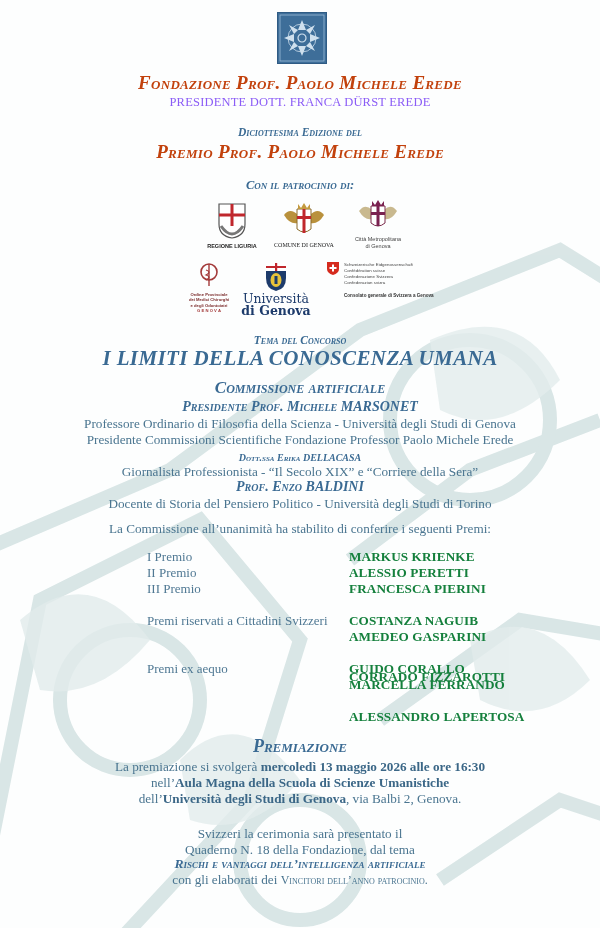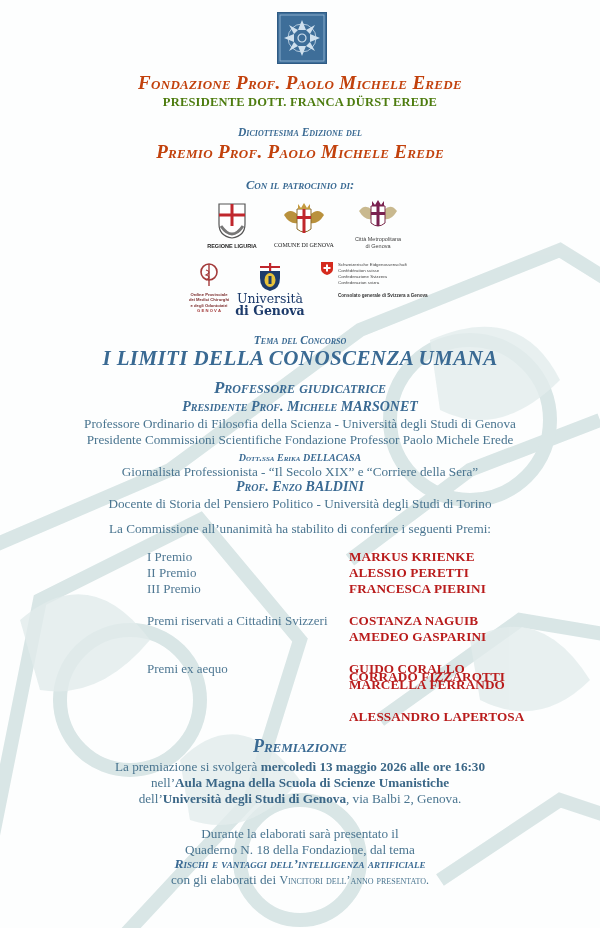--- a/index.html
+++ b/index.html
@@ -16,32 +16,32 @@
 
     .logo-emblem {
       position: absolute; left: 277px; top: 12px; width: 48px; height: 50px;
       background: #3e6e99; border: 1px solid #2f5b84;
     }
 
     .title-main {
       font-style: italic; font-weight: bold; font-size: 19px; letter-spacing: 0.3px;
       color: #c2410c; font-variant: small-caps;
     }
-    .subtitle-caps { font-size: 12.5px; font-weight: bold; color: #4d7c0f; letter-spacing: 0.2px; }
+    .subtitle-caps { font-size: 12.5px; font-weight: normal; color: #8b5cf6; letter-spacing: 0.2px; }
     .smallcaps-it { font-style: italic; font-weight: bold; font-variant: small-caps; color: #3a6a93; }
 
     .logos-row { position: absolute; display: flex; align-items: flex-end; }
     .logo { display: flex; flex-direction: column; align-items: center; }
     .logo-label { font-family: "Liberation Sans", sans-serif; font-size: 5.5px; color: #222; font-weight: bold; margin-top: 3px; text-align: center; line-height: 1.2; }
     .logo-label.serif { font-family: "Liberation Serif", serif; font-weight: normal; font-size: 6px; }
     .logo-label.thin { font-weight: normal; color: #444; }
 
     .body-line { font-size: 13.2px; color: #4a7590; line-height: 16px; }
     .prize-label { position: absolute; left: 147px; font-size: 13px; color: #4f7893; line-height: 16px; }
-    .prize-name { position: absolute; left: 349px; font-size: 13.2px; font-weight: bold; color: #b91c1c; line-height: 16px; letter-spacing: 0.1px; }
+    .prize-name { position: absolute; left: 349px; font-size: 13.2px; font-weight: bold; color: #15803d; line-height: 16px; letter-spacing: 0.1px; }
     b.strong { color: #3b6787; }
   </style>
 </head>
 <body>
 
 <svg class="bg-pattern" width="600" height="928" viewBox="0 0 600 928">
   <g fill="none" stroke="#d3e2e2" stroke-width="14" opacity="0.85">
     <path d="M-40 560 L170 470 L360 330 L560 250 L640 300"></path>
     <path d="M-20 900 L40 600 L200 520 L300 640 L250 800 L120 940"></path>
     <path d="M350 560 L470 470 L600 420"></path>
@@ -131,21 +131,21 @@
         <path d="M10 2 V24" stroke="#a33a3a" stroke-width="1.4"></path>
         <path d="M7 8 Q13 10 7 13 Q13 15 7 18" fill="none" stroke="#a33a3a" stroke-width="1.2"></path>
       </svg>
       <div class="logo-label" style="font-size:4.2px; color:#7a2a2a; line-height:1.25; margin-top:4px;">
         <span>Ordine Provinciale</span><br>
         <span>dei Medici Chirurghi</span><br>
         <span>e degli Odontoiatri</span><br>
         <span style="color:#a33a3a;">G E N O V A</span>
       </div>
     </div>
-    <div class="logo" style="width:70px; margin-left:0;">
+    <div class="logo" style="width:70px; margin-left:6px;">
       <svg width="22" height="30" viewBox="0 0 22 30">
         <path d="M1 1 H21 V16 Q21 27 11 29 Q1 27 1 16 Z" fill="#1d3b6b"></path>
         <rect x="1" y="1" width="20" height="8" fill="#fff"></rect>
         <rect x="10" y="1" width="2.2" height="8" fill="#c0272d"></rect>
         <rect x="1" y="4" width="20" height="2" fill="#c0272d"></rect>
         <ellipse cx="11" cy="18" rx="5.5" ry="7" fill="#e8c23a"></ellipse>
         <rect x="9.5" y="14" width="3" height="8" fill="#1d3b6b"></rect>
       </svg>
       <div style="font-family:'DejaVu Serif',serif; font-size:12.5px; color:#1d3b6b; line-height:12px; text-align:center; margin-top:1px;">
         <span>Università</span><br>
@@ -166,21 +166,21 @@
           <span>Confederaziun svizra</span>
         </div>
       </div>
       <div style="font-family:'Liberation Sans',sans-serif; font-size:4.6px; font-weight:bold; color:#333; margin-top:7px; margin-left:17px;">Consolato generale di Svizzera a Genova</div>
     </div>
   </div>
 
   <div class="abs center smallcaps-it" style="top:334px; font-size:11.5px;">Tema del Concorso</div>
   <div class="abs center" style="top:346px; font-size:21px; font-style:italic; font-weight:bold; color:#3a6a93; letter-spacing:0.4px;">I LIMITI DELLA CONOSCENZA UMANA</div>
 
-  <div class="abs center smallcaps-it" style="top:378px; font-size:17px;">Professore giudicatrice</div>
+  <div class="abs center smallcaps-it" style="top:378px; font-size:17px;">Commissione artificiale</div>
   <div class="abs center smallcaps-it" style="top:399px; font-size:14px;">Presidente Prof. Michele MARSONET</div>
   <div class="abs center body-line" style="top:416px;">Professore Ordinario di Filosofia della Scienza - Università degli Studi di Genova</div>
   <div class="abs center body-line" style="top:432px;">Presidente Commissioni Scientifiche Fondazione Professor Paolo Michele Erede</div>
   <div class="abs center smallcaps-it" style="top:452px; font-size:10px;">Dott.ssa Erika DELLACASA</div>
   <div class="abs center body-line" style="top:464px;">Giornalista Professionista - “Il Secolo XIX” e “Corriere della Sera”</div>
   <div class="abs center smallcaps-it" style="top:479px; font-size:14px;">Prof. Enzo BALDINI</div>
   <div class="abs center body-line" style="top:496px;">Docente di Storia del Pensiero Politico - Università degli Studi di Torino</div>
 
   <div class="abs center body-line" style="top:521px;">La Commissione all’unanimità ha stabilito di conferire i seguenti Premi:</div>
 
@@ -207,20 +207,20 @@
   <div class="abs center body-line" style="top:759px;">
     <span>La premiazione si svolgerà </span><b class="strong">mercoledì 13 maggio 2026 alle ore 16:30</b>
   </div>
   <div class="abs center body-line" style="top:775px;">
     <span>nell’</span><b class="strong">Aula Magna della Scuola di Scienze Umanistiche</b>
   </div>
   <div class="abs center body-line" style="top:791px;">
     <span>dell’</span><b class="strong">Università degli Studi di Genova</b><span>, via Balbi 2, Genova.</span>
   </div>
 
-  <div class="abs center body-line" style="top:826px;">Durante la elaborati sarà presentato il</div>
+  <div class="abs center body-line" style="top:826px;">Svizzeri la cerimonia sarà presentato il</div>
   <div class="abs center body-line" style="top:842px;">Quaderno N. 18 della Fondazione, dal tema</div>
   <div class="abs center smallcaps-it" style="top:856px; font-size:13.5px;">Rischi e vantaggi dell’intelligenza artificiale</div>
   <div class="abs center body-line" style="top:872px;">
-    <span>con gli elaborati dei </span><span style="font-variant:small-caps; font-size:12px;">Vincitori dell’anno presentato.</span>
+    <span>con gli elaborati dei </span><span style="font-variant:small-caps; font-size:12px;">Vincitori dell’anno patrocinio.</span>
   </div>
 
 </div>
 
 </body></html>

